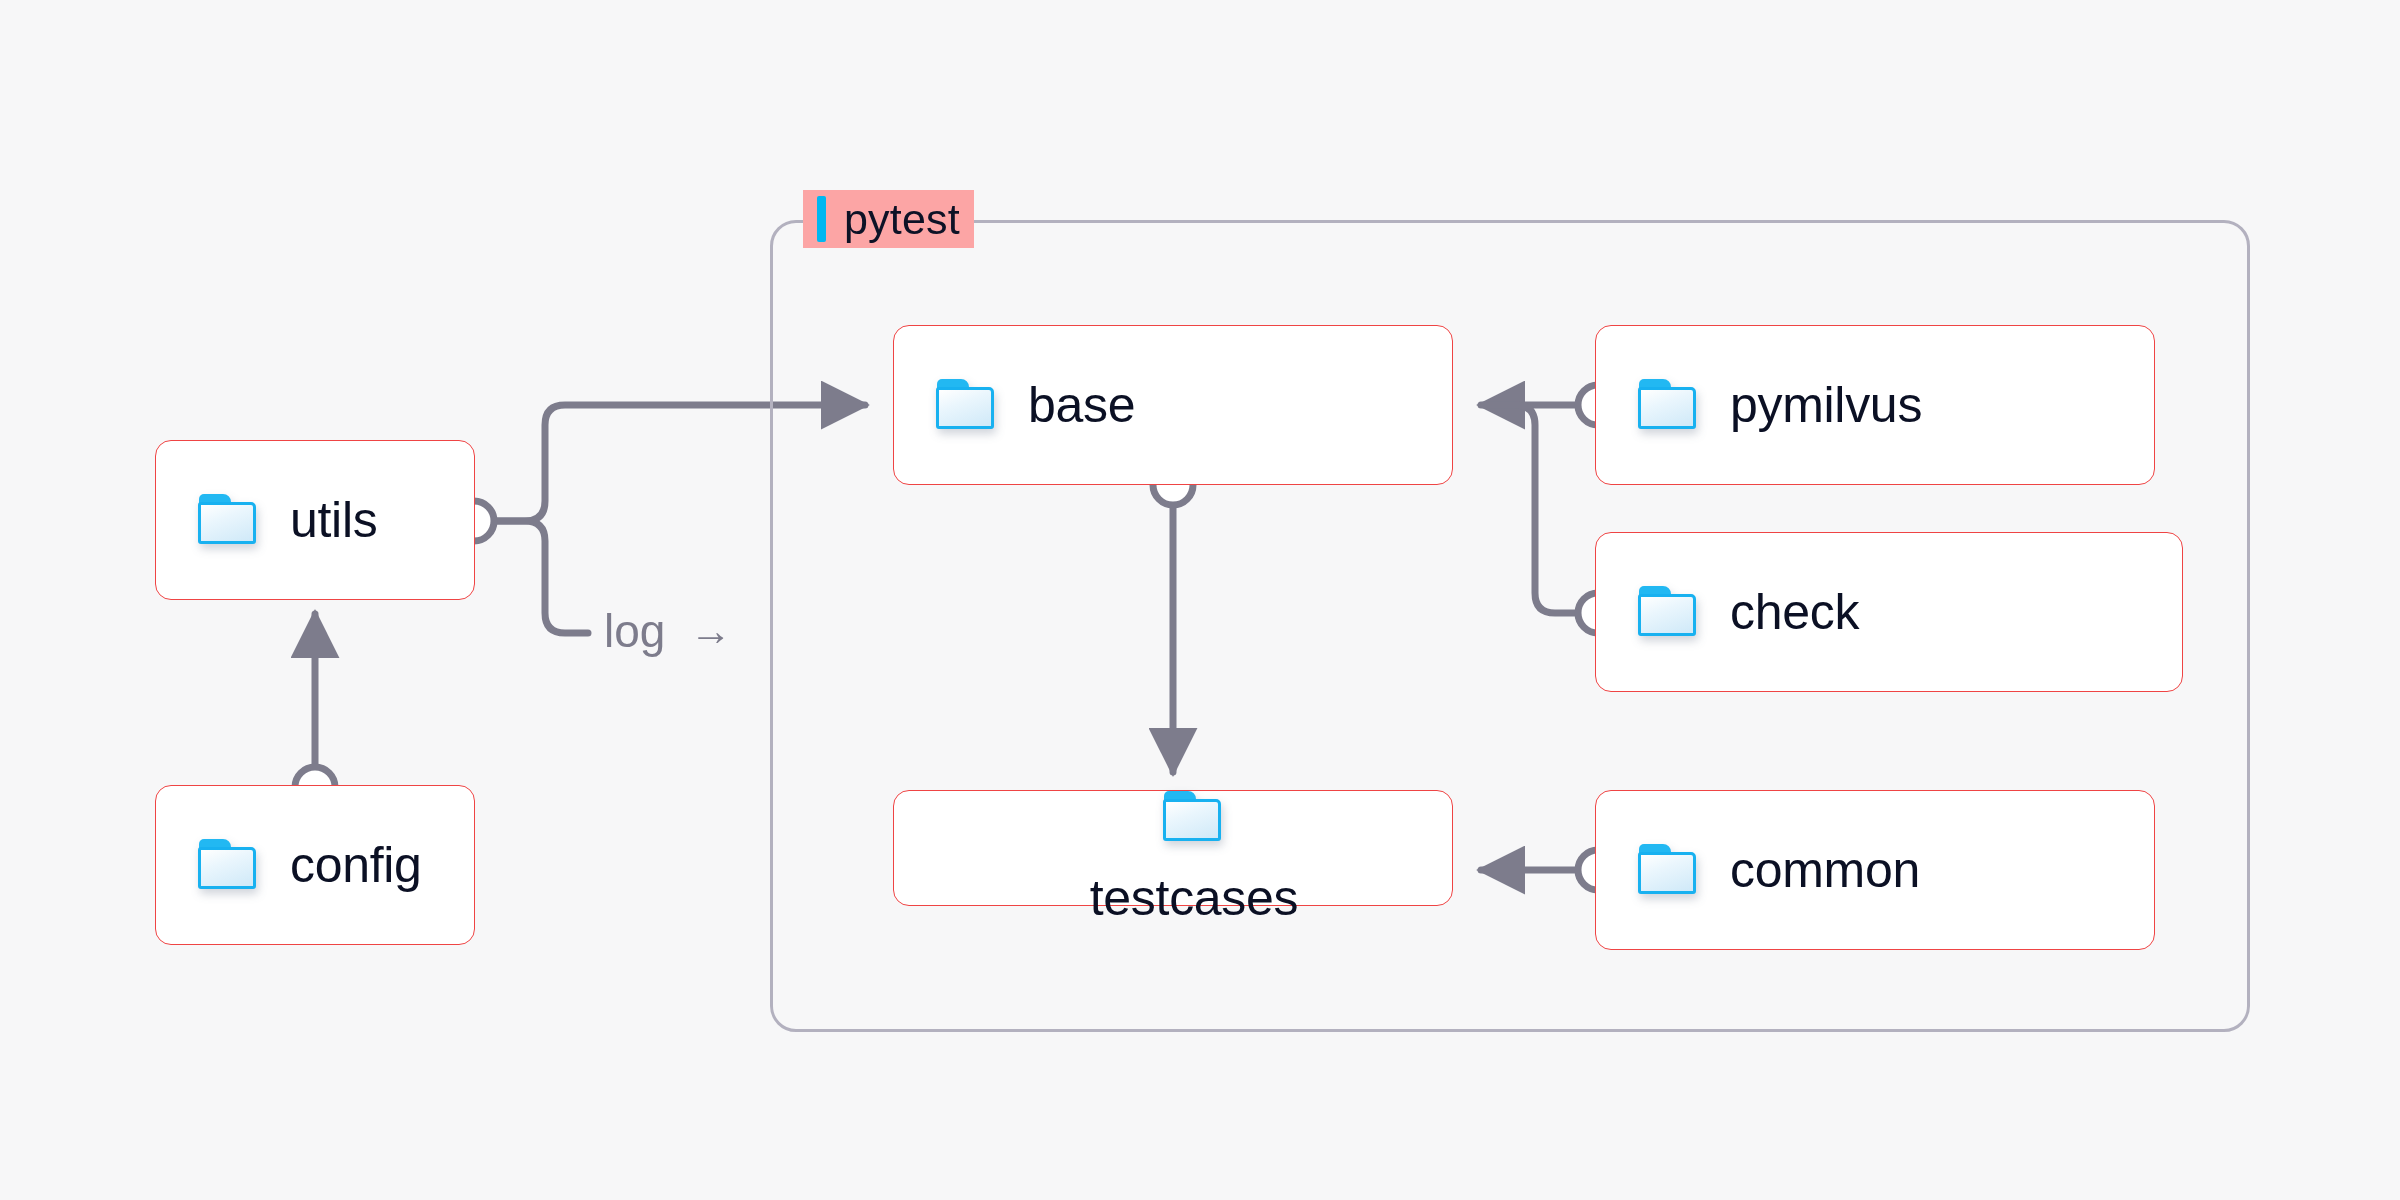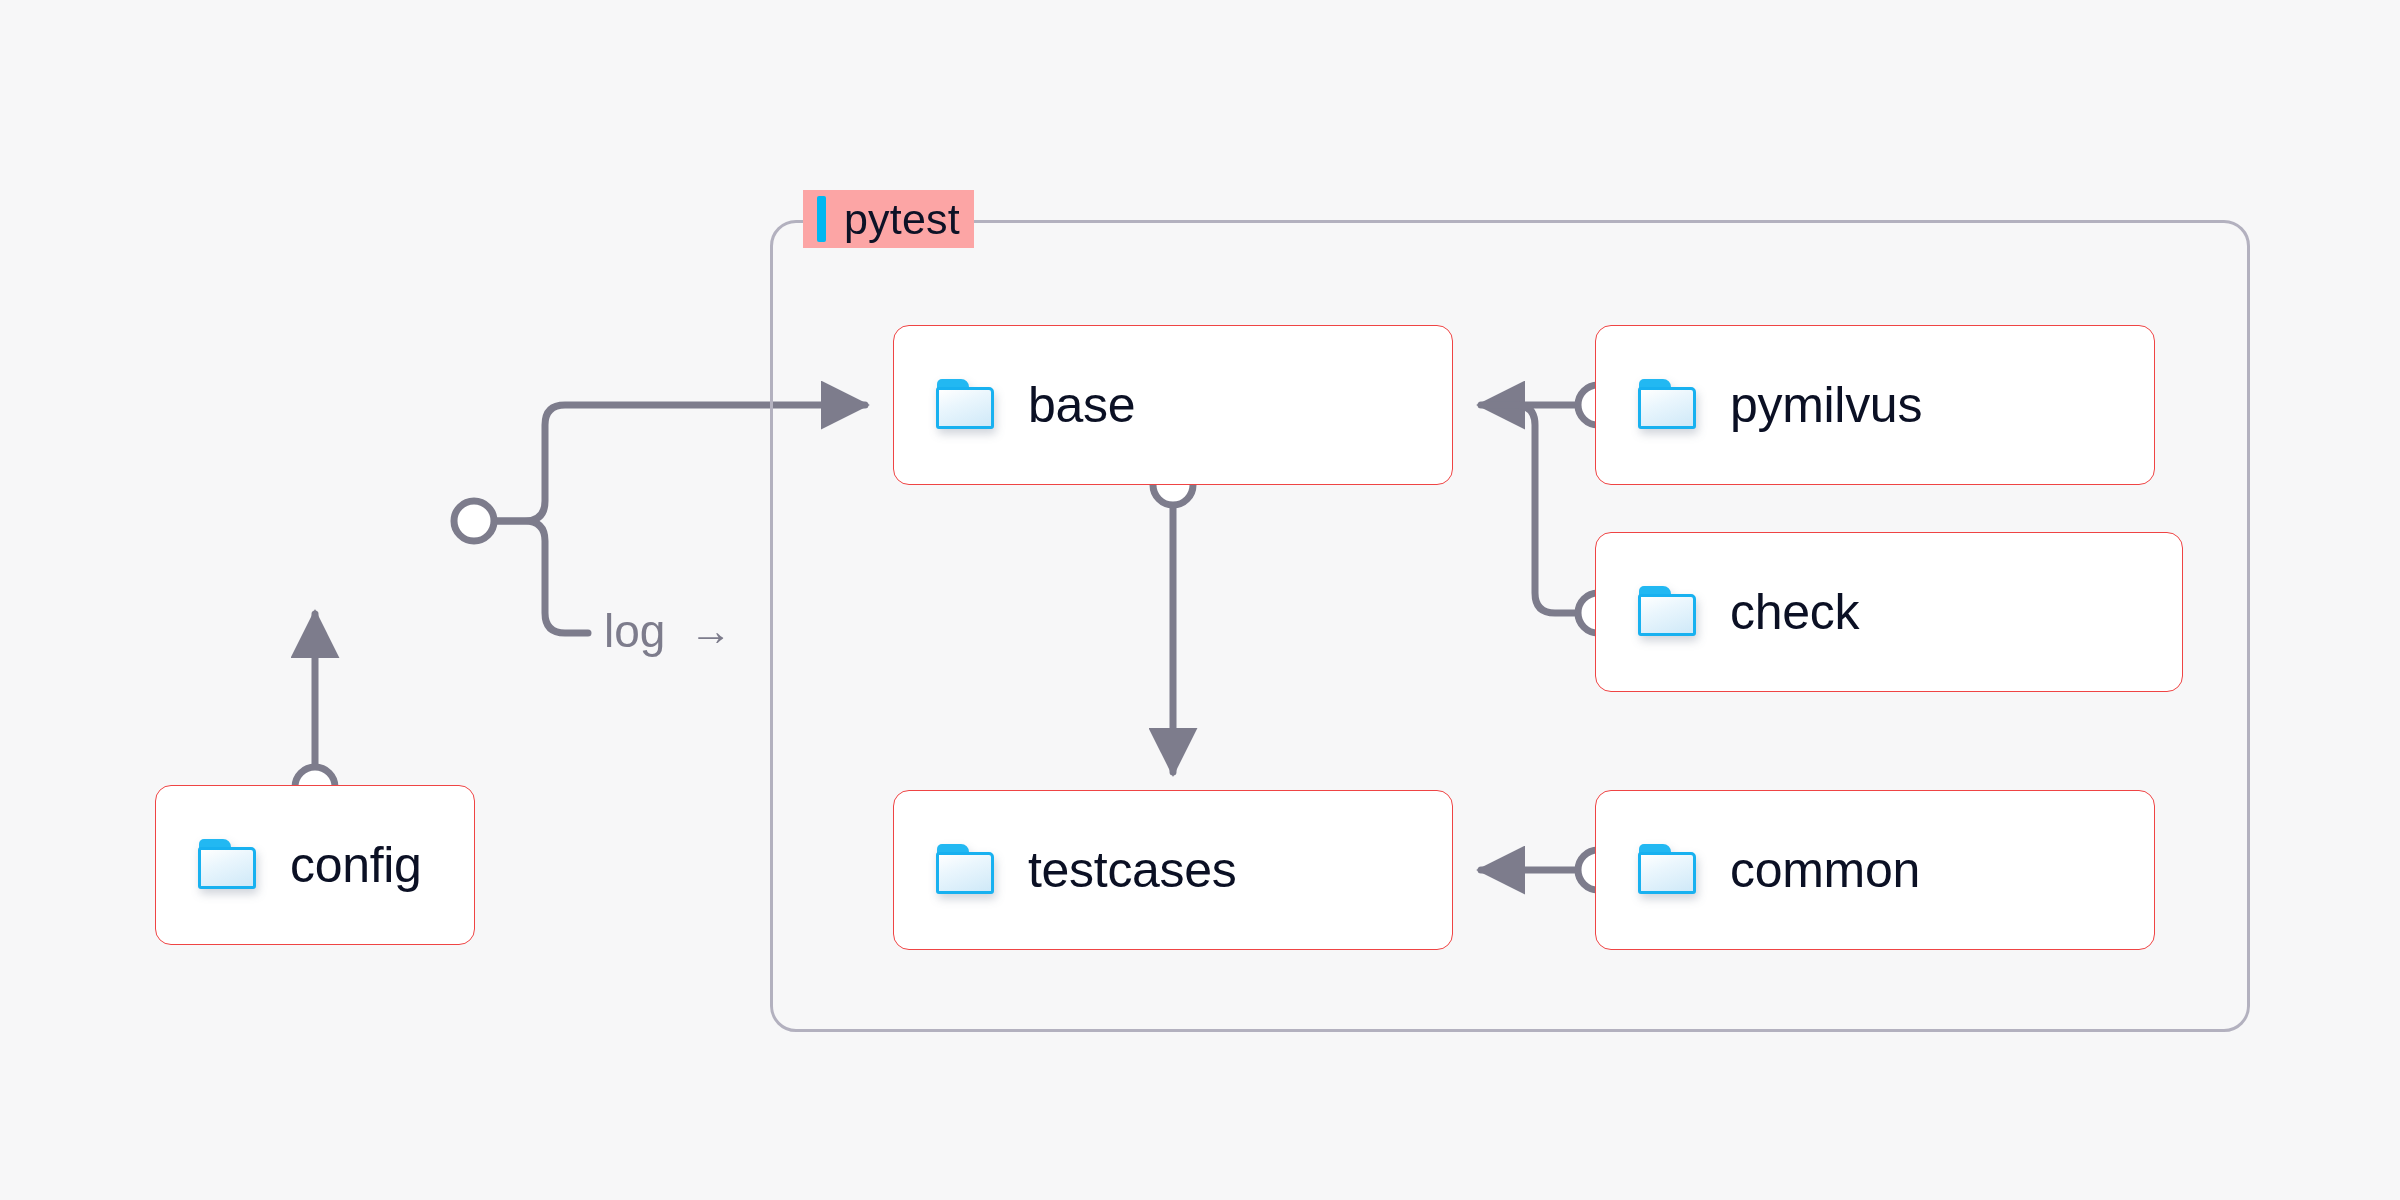--- a/index.html
+++ b/index.html
@@ -172,38 +172,45 @@
 
     <circle cx="474" cy="521" r="20" fill="#ffffff" stroke="#7d7c8c" stroke-width="7"></circle>
   </svg>
 
   <div class="group-box" style="left:770px; top:220px; width:1480px; height:812px;"></div>
   <div class="group-label" style="left:803px; top:190px;">
     <span class="group-label-bar"></span>
     <span class="group-label-text">pytest</span>
   </div>
 
+  <div class="node" style="left:155px; top:440px; width:320px; height:160px;">
+    <span class="folder-icon">
+      <span class="tab"></span>
+        <span class="body"></span>
+    </span>
+    <span class="node-label">utils</span>
+  </div>
 
   <div class="node" style="left:155px; top:785px; width:320px; height:160px;">
     <span class="folder-icon">
       <span class="tab"></span>
         <span class="body"></span>
     </span>
     <span class="node-label">config</span>
   </div>
 
   <div class="node" style="left:893px; top:325px; width:560px; height:160px;">
     <span class="folder-icon">
       <span class="tab"></span>
         <span class="body"></span>
     </span>
     <span class="node-label">base</span>
   </div>
 
-  <div class="node" style="left:893px; top:790px; width:560px; height:160px;">
+  <div class="node" style="left:893px; top:790px; width:560px; height:116px;flex-direction:column;">
     <span class="folder-icon">
       <span class="tab"></span>
         <span class="body"></span>
     </span>
     <span class="node-label">testcases</span>
   </div>
 
   <div class="node" style="left:1595px; top:325px; width:560px; height:160px;">
     <span class="folder-icon">
       <span class="tab"></span>

